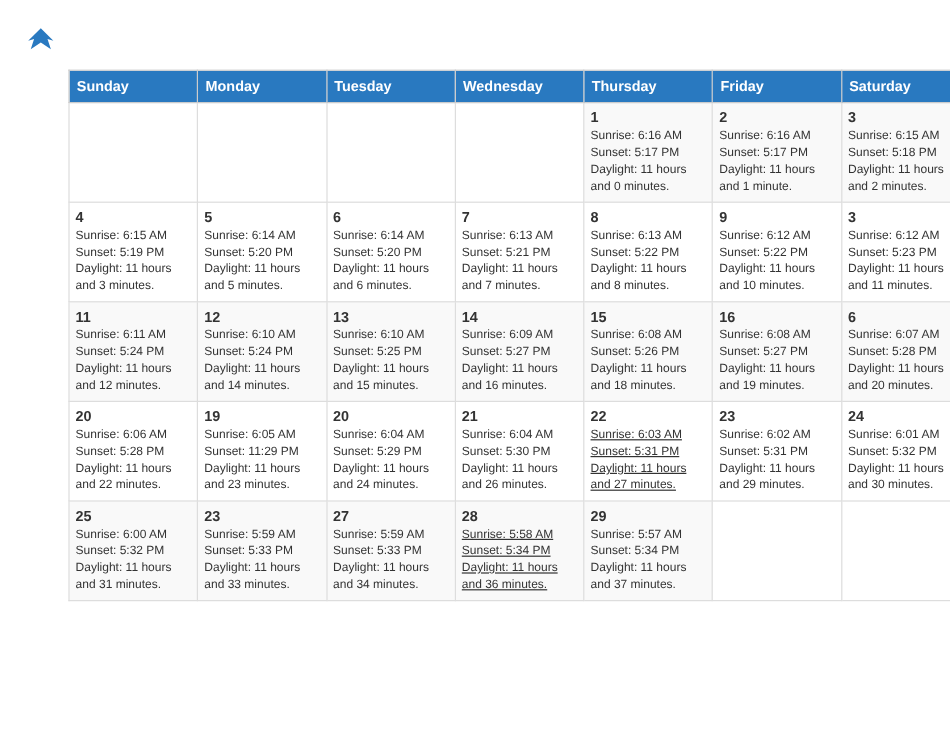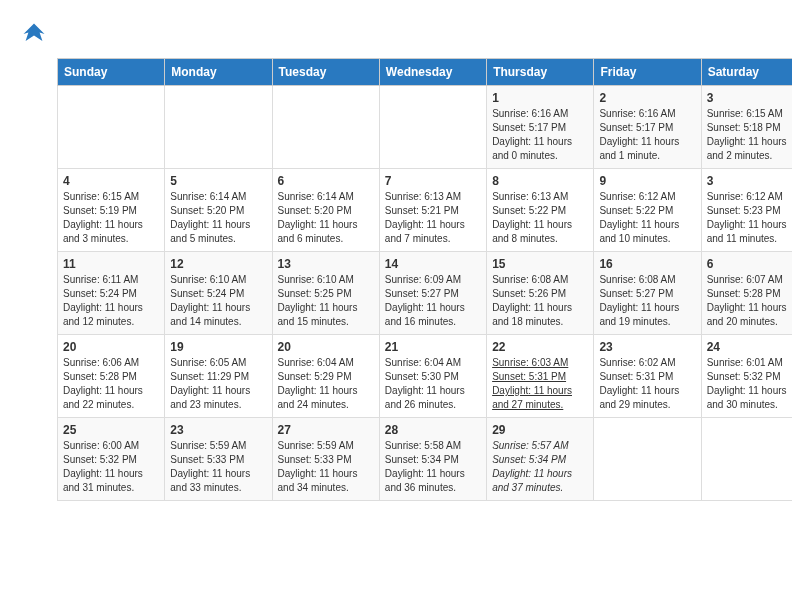--- a/index.html
+++ b/index.html
@@ -320,28 +320,28 @@
         </td>
         <td>
           <span class="day-number">27</span>
           <div class="day-info" style="white-space: pre-line;">Sunrise: 5:59 AM
 Sunset: 5:33 PM
 Daylight: 11 hours
 and 34 minutes.</div>
         </td>
         <td>
           <span class="day-number">28</span>
-          <div class="day-info" style="white-space: pre-line;">Sunrise: 5:58 AM
+          <div class="day-info" style="white-space: pre-line; text-decoration: underline;">Sunrise: 5:58 AM
 Sunset: 5:34 PM
 Daylight: 11 hours
 and 36 minutes.</div>
         </td>
         <td>
           <span class="day-number">29</span>
-          <div class="day-info" style="white-space: pre-line; font-style: italic;">Sunrise: 5:57 AM
+          <div class="day-info" style="white-space: pre-line;">Sunrise: 5:57 AM
 Sunset: 5:34 PM
 Daylight: 11 hours
 and 37 minutes.</div>
         </td>
         <td class="empty-cell"></td>
         <td class="empty-cell"></td>
       </tr>
     </tbody>
 </table>
 

